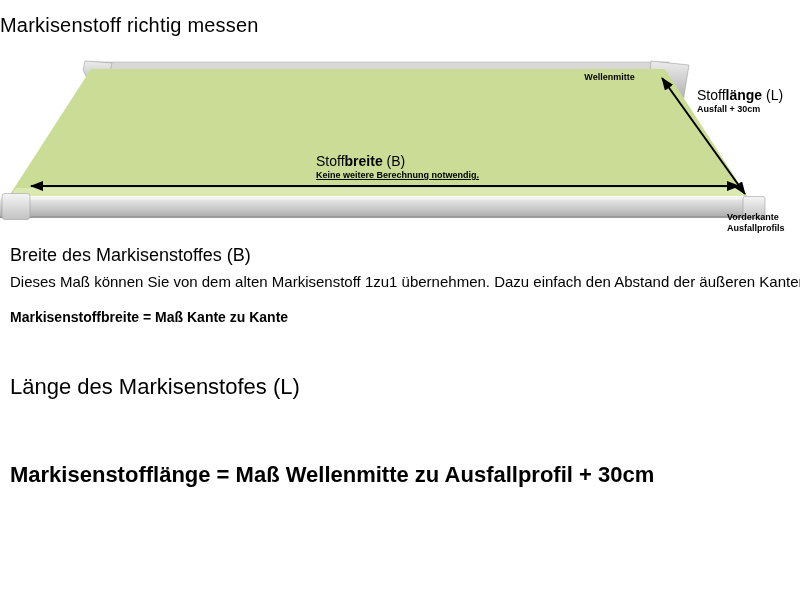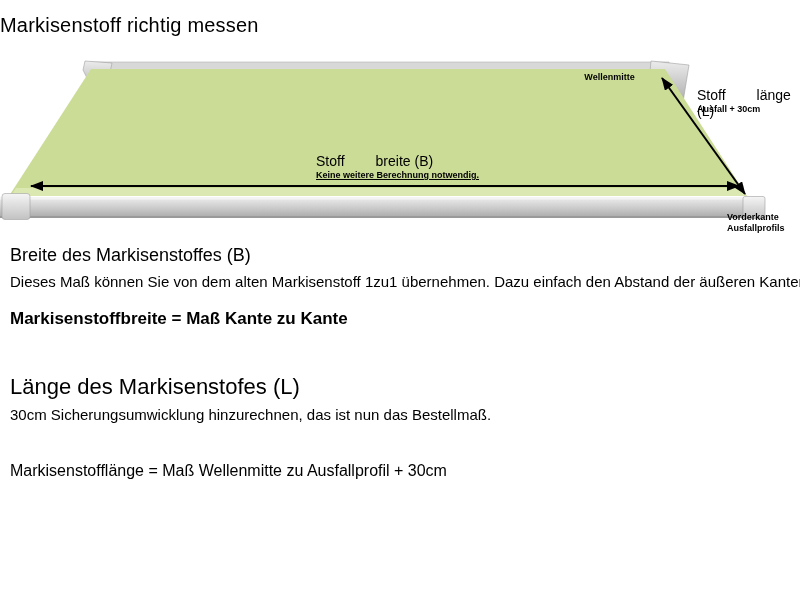--- a/index.html
+++ b/index.html
@@ -12,38 +12,38 @@
 
   
   .page-title {
     top: 14px; left: 0; width: 770px; 
     font-size: 20px; letter-spacing: 0.2px;
   }
 
   
   .lbl-small { font-size: 9px; font-weight: bold; line-height: 11px; }
   .lbl-measure { font-size: 14px; }
-  .lbl-measure .b { font-weight: normal; margin-left: 31px; }
+  .lbl-measure .b { font-weight: bold; }
   .lbl-wellenmitte { top: 60px; left: 560px; width: 99px; text-align: center; margin-top: 12px; }
   .lbl-stofflaenge { top: 87px; left: 697px; }
   .lbl-stofflaenge-note { top: 104px; left: 697px; }
   .lbl-stoffbreite { top: 153px; left: 316px; }
   .lbl-stoffbreite-note { top: 170px; left: 316px; text-decoration: underline; }
   .lbl-vorderkante { top: 204px; left: 727px; margin-top: 8px; }
 
   
   .sec-heading-1 { top: 245px; left: 10px; font-size: 18px; }
   .sec-body-1 {
     top: 273px; left: 10px; width: 790px; font-size: 15px;
     white-space: nowrap; overflow: hidden;
   }
-  .sec-formula-1 { top: 309px; left: 10px; font-size: 17px; font-weight: bold; }
+  .sec-formula-1 { top: 309px; left: 10px; font-size: 14px; font-weight: bold; }
   .sec-heading-2 { top: 374px; left: 10px; font-size: 22px; }
   .sec-body-2 { top: 404px; left: 10px; width: 782px; font-size: 15px; line-height: 21px; }
-  .sec-formula-2 { top: 462px; left: 10px; font-size: 16px; font-weight: normal; }
+  .sec-formula-2 { top: 462px; left: 10px; font-size: 22px; font-weight: bold; }
 
   svg { display: block; }
 </style>
 </head>
 <body>
 
 <div class="abs page-title">Markisenstoff richtig messen</div>
 
 <svg class="abs" style="top:0;left:0;" width="800" height="240" viewBox="0 0 800 240">
   <defs>
@@ -95,15 +95,14 @@
   <div>Vorderkante</div>
   <div>Ausfallprofils</div>
 </div>
 
 <div class="abs sec-heading-1">Breite des Markisenstoffes (B)</div>
 <div class="abs sec-body-1">Dieses Maß können Sie von dem alten Markisenstoff 1zu1 übernehmen. Dazu einfach den Abstand der äußeren Kanten m</div>
 <div class="abs sec-formula-1">Markisenstoffbreite = Maß Kante zu Kante</div>
 
 <div class="abs sec-heading-2">Länge des Markisenstofes (L)</div>
 <div class="abs sec-body-2">
-  <div>30cm Sicherungsumwicklung hinzurechnen, das ist nun das Bestellmaß.</div>
 </div>
 <div class="abs sec-formula-2">Markisenstofflänge = Maß Wellenmitte zu Ausfallprofil + 30cm</div>
 
 </body></html>

